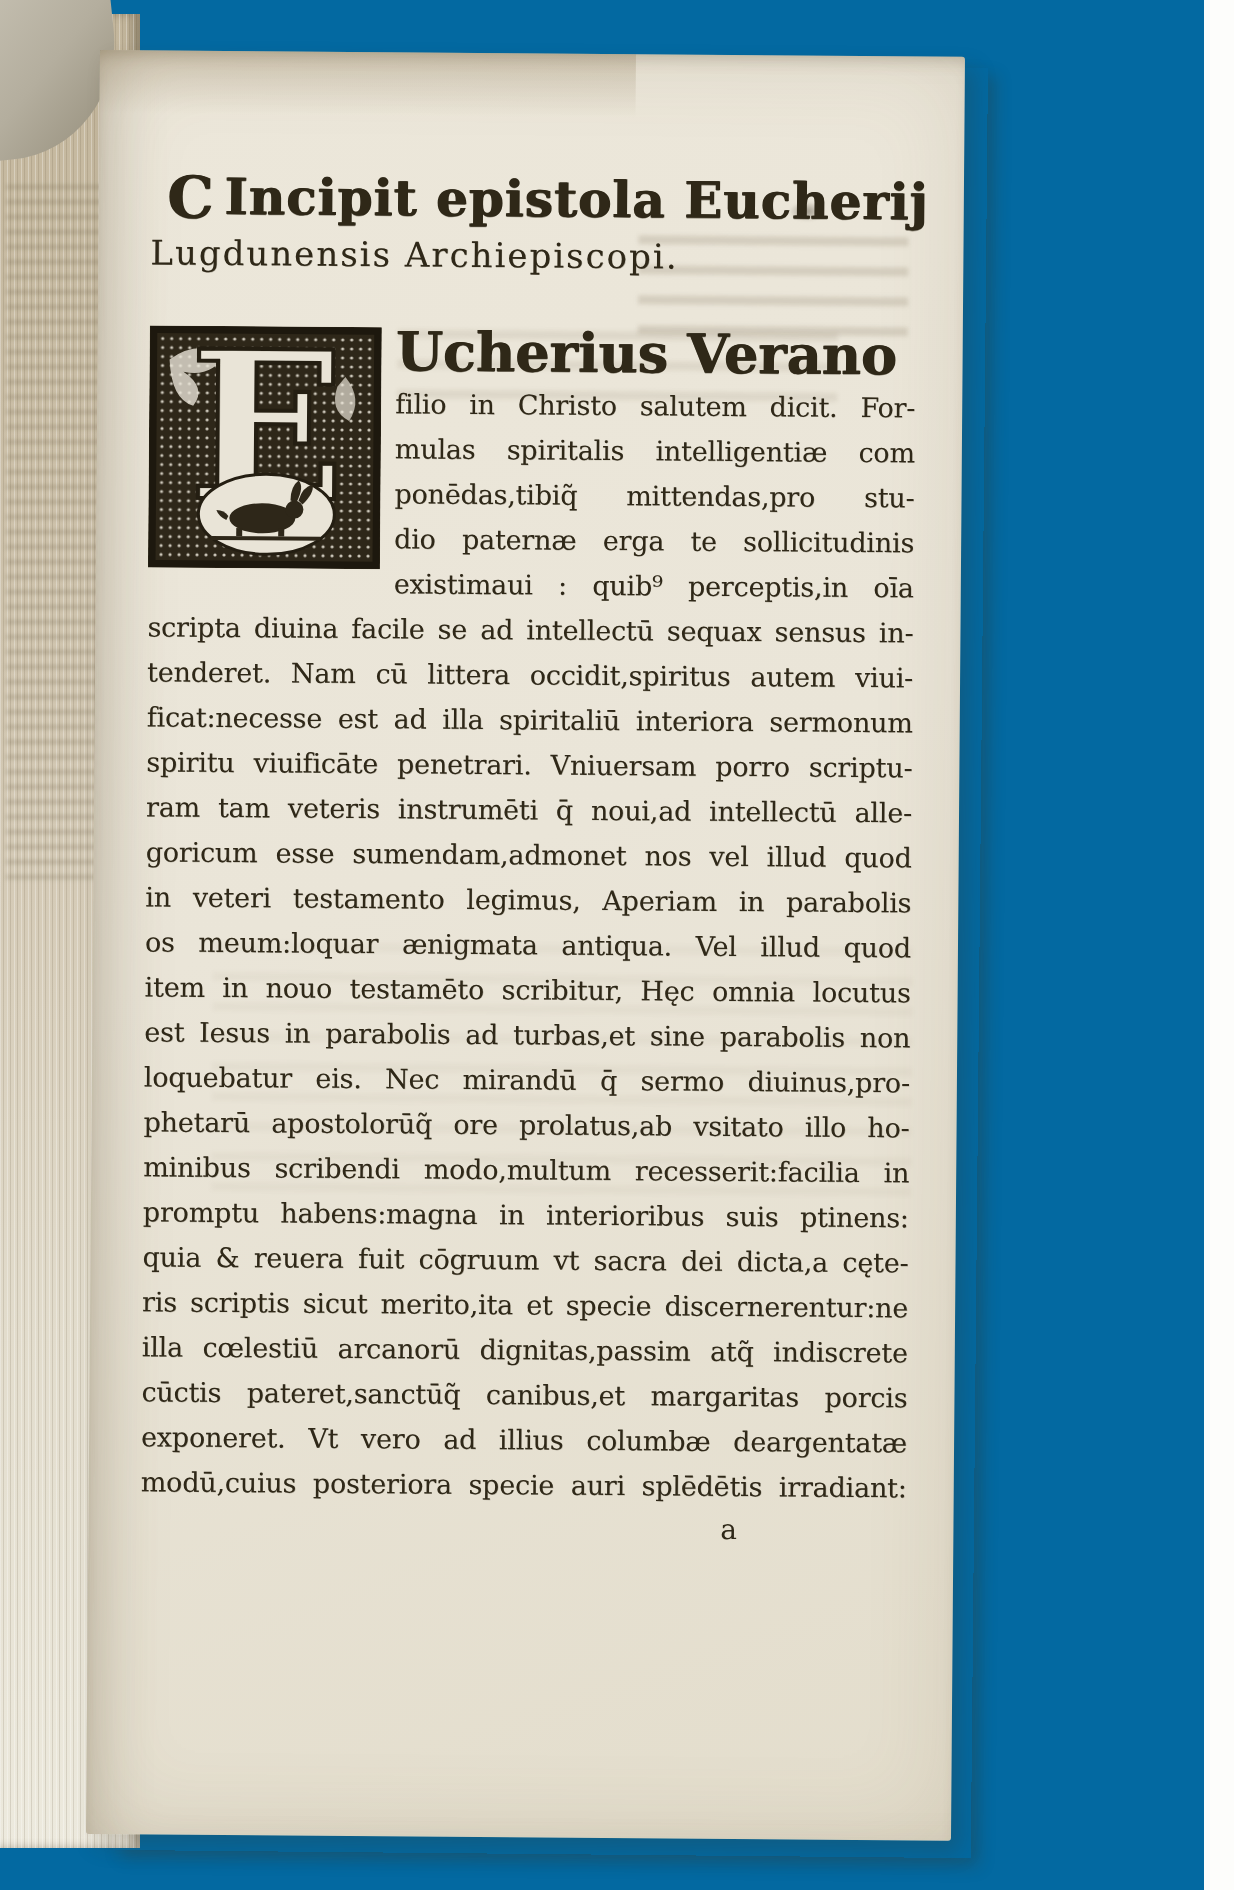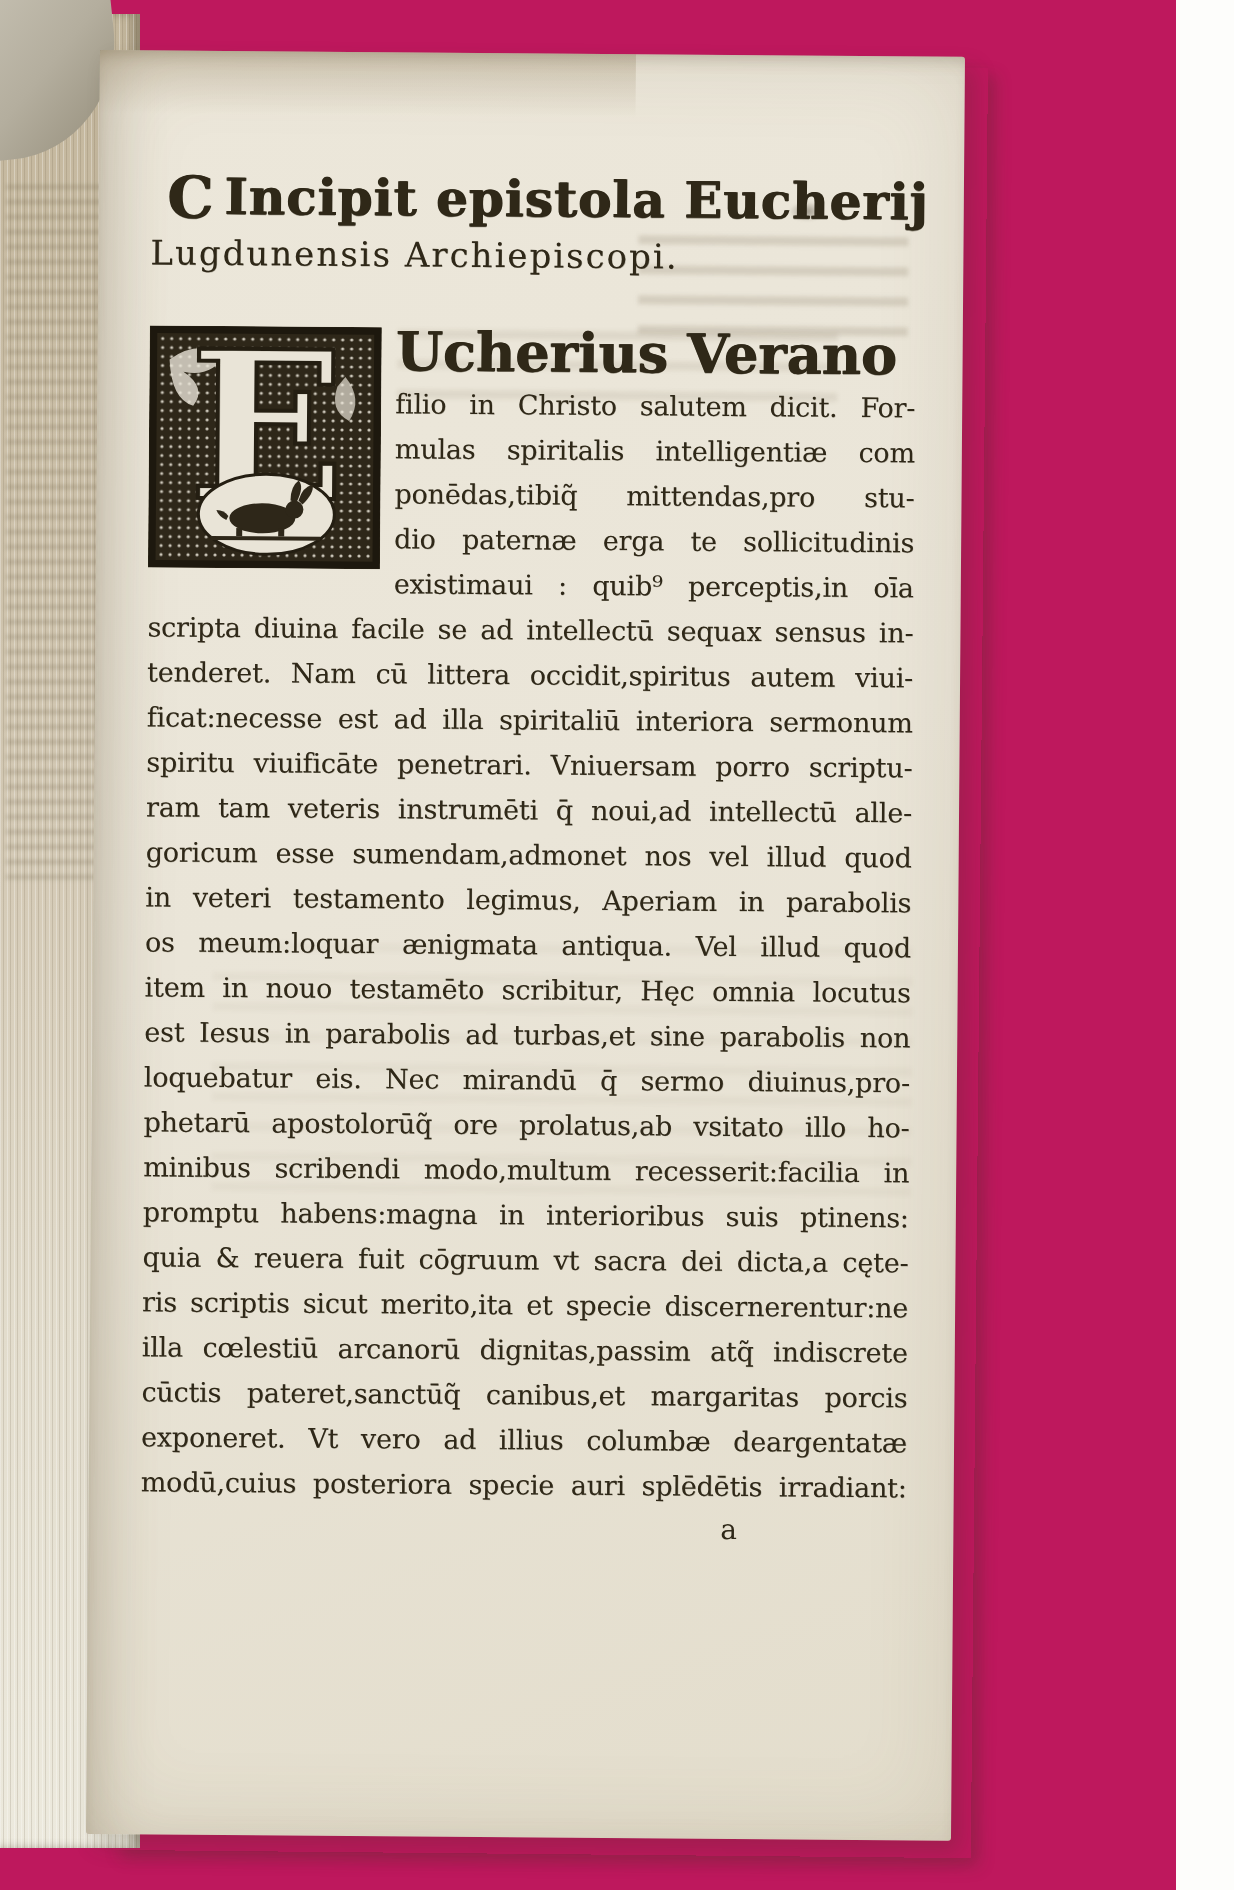--- a/index.html
+++ b/index.html
@@ -1,17 +1,17 @@
 <!DOCTYPE html>
 <html><head>
 <meta charset="utf-8">
 <style>
   html,body{margin:0;padding:0;}
   body{width:1234px;height:1890px;background:#fdfdfb;font-family:"DejaVu Serif","Liberation Serif",serif;}
-  .photo{position:relative;width:1176px;height:1890px;background:#be185d;overflow:hidden;}
+  .photo{position:relative;width:1176px;height:1890px;background:#0369a1;overflow:hidden;padding-left:28px;}
 
   
   .spine-corner{position:absolute;left:-34px;top:-44px;width:150px;height:200px;
     background:linear-gradient(135deg,#cbc6b8 0%,#b4ae9e 55%,#938c79 100%);
     border-bottom-right-radius:75% 60%;transform:rotate(-6deg);}
 
   
   .book-edge{position:absolute;left:0;top:14px;width:140px;height:1834px;
     background:linear-gradient(180deg,#c3b69c 0%,#cbbfa7 22%,#d5cbb7 48%,#e2dccc 72%,#edeade 100%);
     box-shadow:inset -8px 0 10px rgba(70,60,40,.38);}

